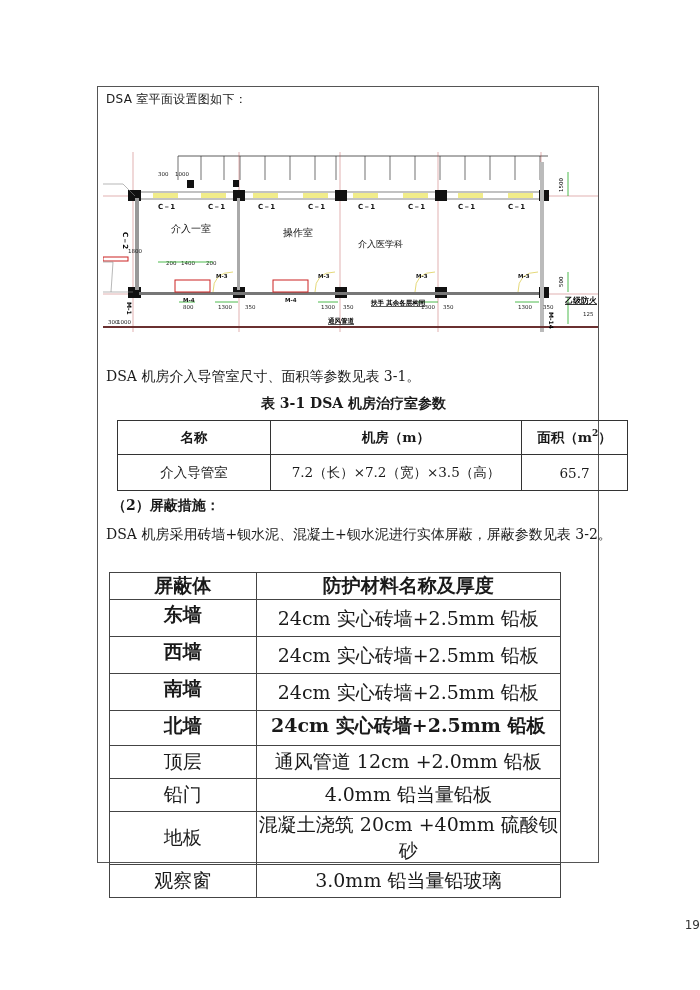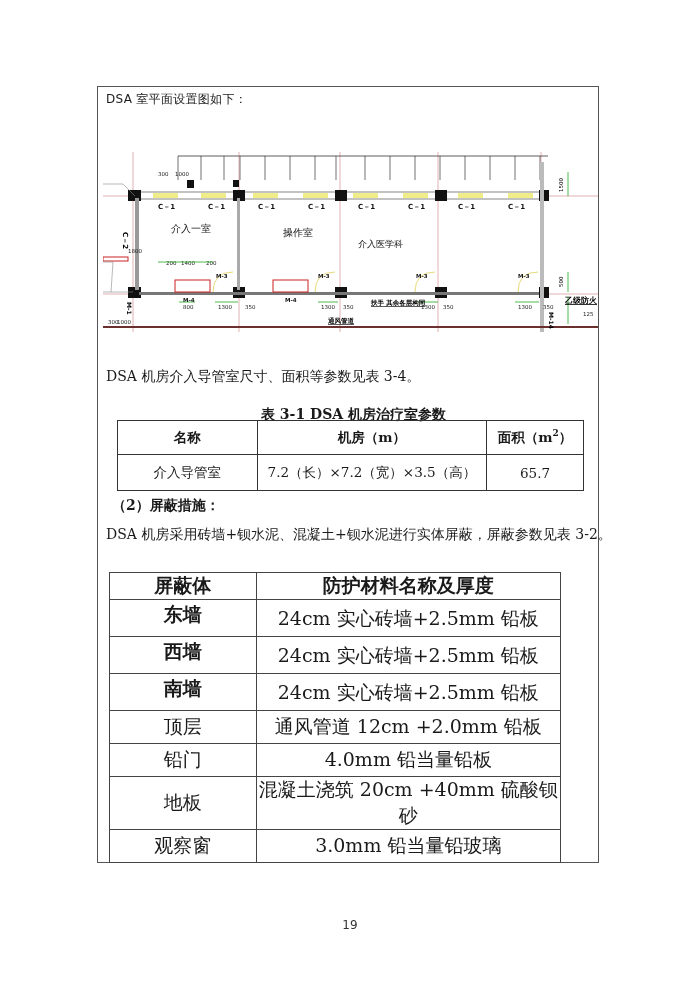--- a/index.html
+++ b/index.html
@@ -4,37 +4,37 @@
 <style>
   html, body { margin:0; padding:0; background:#ffffff; }
   body { width:700px; height:990px; position:relative; overflow:hidden;
          font-family:"DejaVu Serif","Liberation Serif",serif; color:#1a1a1a; }
   .frame { position:absolute; left:97px; top:86px; width:502px; height:777px;
            border:1.5px solid #555; box-sizing:border-box; }
   .intro { position:absolute; left:106px; top:91px; font-size:12px;
            font-family:"DejaVu Sans","Liberation Sans",sans-serif; letter-spacing:0.3px; }
   .plan { position:absolute; left:103px; top:152px; width:495px; height:180px; }
   .para { position:absolute; left:106px; font-size:14px; white-space:nowrap; }
-  .caption { position:absolute; left:97px; width:513px; top:406px; text-align:center;
+  .caption { position:absolute; left:97px; width:513px; top:395px; text-align:center;
              font-size:14px; font-weight:bold; }
-  table.t31 { position:absolute; left:117px; top:420px; width:467px; border-collapse:collapse;
+  table.t31 { position:absolute; left:117px; top:420px; width:511px; border-collapse:collapse;
               font-size:13.5px; }
   table.t31 td { border:1.3px solid #333; text-align:center; padding:0; }
   table.t31 tr.h td { height:33px; font-weight:bold; }
   table.t31 tr.r td { height:35px; }
   table.t32 { position:absolute; left:109px; top:572px; width:452px; border-collapse:collapse;
               font-size:19px; }
   table.t32 td { border:1.3px solid #444; text-align:center; padding:0; }
   table.t32 tr.h td { height:21px; font-weight:bold; }
   table.t32 tr.r td { height:32px; }
   table.t32 td.n { vertical-align:top; padding-top:2px;font-weight:bold; }
   table.t32 td.m { vertical-align:bottom; padding-bottom:4px; }
   table.t32 tr.c td { vertical-align:middle; padding:0;margin-top:32px; }
   .sub2 { font-size:9px; vertical-align:super; }
-  .pageno { position:absolute; left:0; width:700px; top:918px; text-align:center; font-size:12px;
+  .pageno { position:absolute; left:0; width:700px; top:918px; text-align:right; font-size:12px;
             font-family:"DejaVu Sans","Liberation Sans",sans-serif; color:#333; }
   .plan text { font-family:"DejaVu Sans","Liberation Sans",sans-serif; }
 </style>
 </head>
 <body>
 
 <div class="frame"></div>
 
 <div class="intro">DSA 室平面设置图如下：</div>
 
@@ -180,21 +180,21 @@
   <text x="225" y="171" font-size="6.5" font-weight="bold" text-decoration="underline">通风管道</text>
   <text x="462" y="151" font-size="8" font-weight="bold" text-decoration="underline">乙级防火</text>
 
   <g stroke="#888" stroke-width="0.6" fill="none">
     <path d="M0 32 L20 32 L32 44"></path>
       <path d="M0 110 L10 110 L8 140"></path>
       <path d="M0 140 L30 140"></path>
   </g>
 </svg>
 
-<div class="para" style="top:368px;">DSA 机房介入导管室尺寸、面积等参数见表 3-4。</div>
+<div class="para" style="top:368px;">DSA 机房介入导管室尺寸、面积等参数见表 3-1。</div>
 
 <div class="caption">表 3-1 DSA 机房治疗室参数</div>
 
 <table class="t31">
   <colgroup>
       <col style="width:140px">
       <col style="width:230px">
       <col style="width:97px">
     </colgroup>
   <tbody>
@@ -229,20 +229,24 @@
     <td class="m">24cm 实心砖墙+2.5mm 铅板</td>
   </tr>
   <tr class="r">
     <td class="n">西墙</td>
     <td class="m">24cm 实心砖墙+2.5mm 铅板</td>
   </tr>
   <tr class="r">
     <td class="n">南墙</td>
     <td class="m">24cm 实心砖墙+2.5mm 铅板</td>
   </tr>
+  <tr class="r">
+    <td class="n">北墙</td>
+    <td class="n">24cm 实心砖墙+2.5mm 铅板</td>
+  </tr>
   <tr class="r c">
     <td>顶层</td>
     <td>通风管道 12cm +2.0mm 铅板</td>
   </tr>
   <tr class="r c">
     <td>铅门</td>
     <td>4.0mm 铅当量铅板</td>
   </tr>
   <tr class="r c">
     <td>地板</td>

